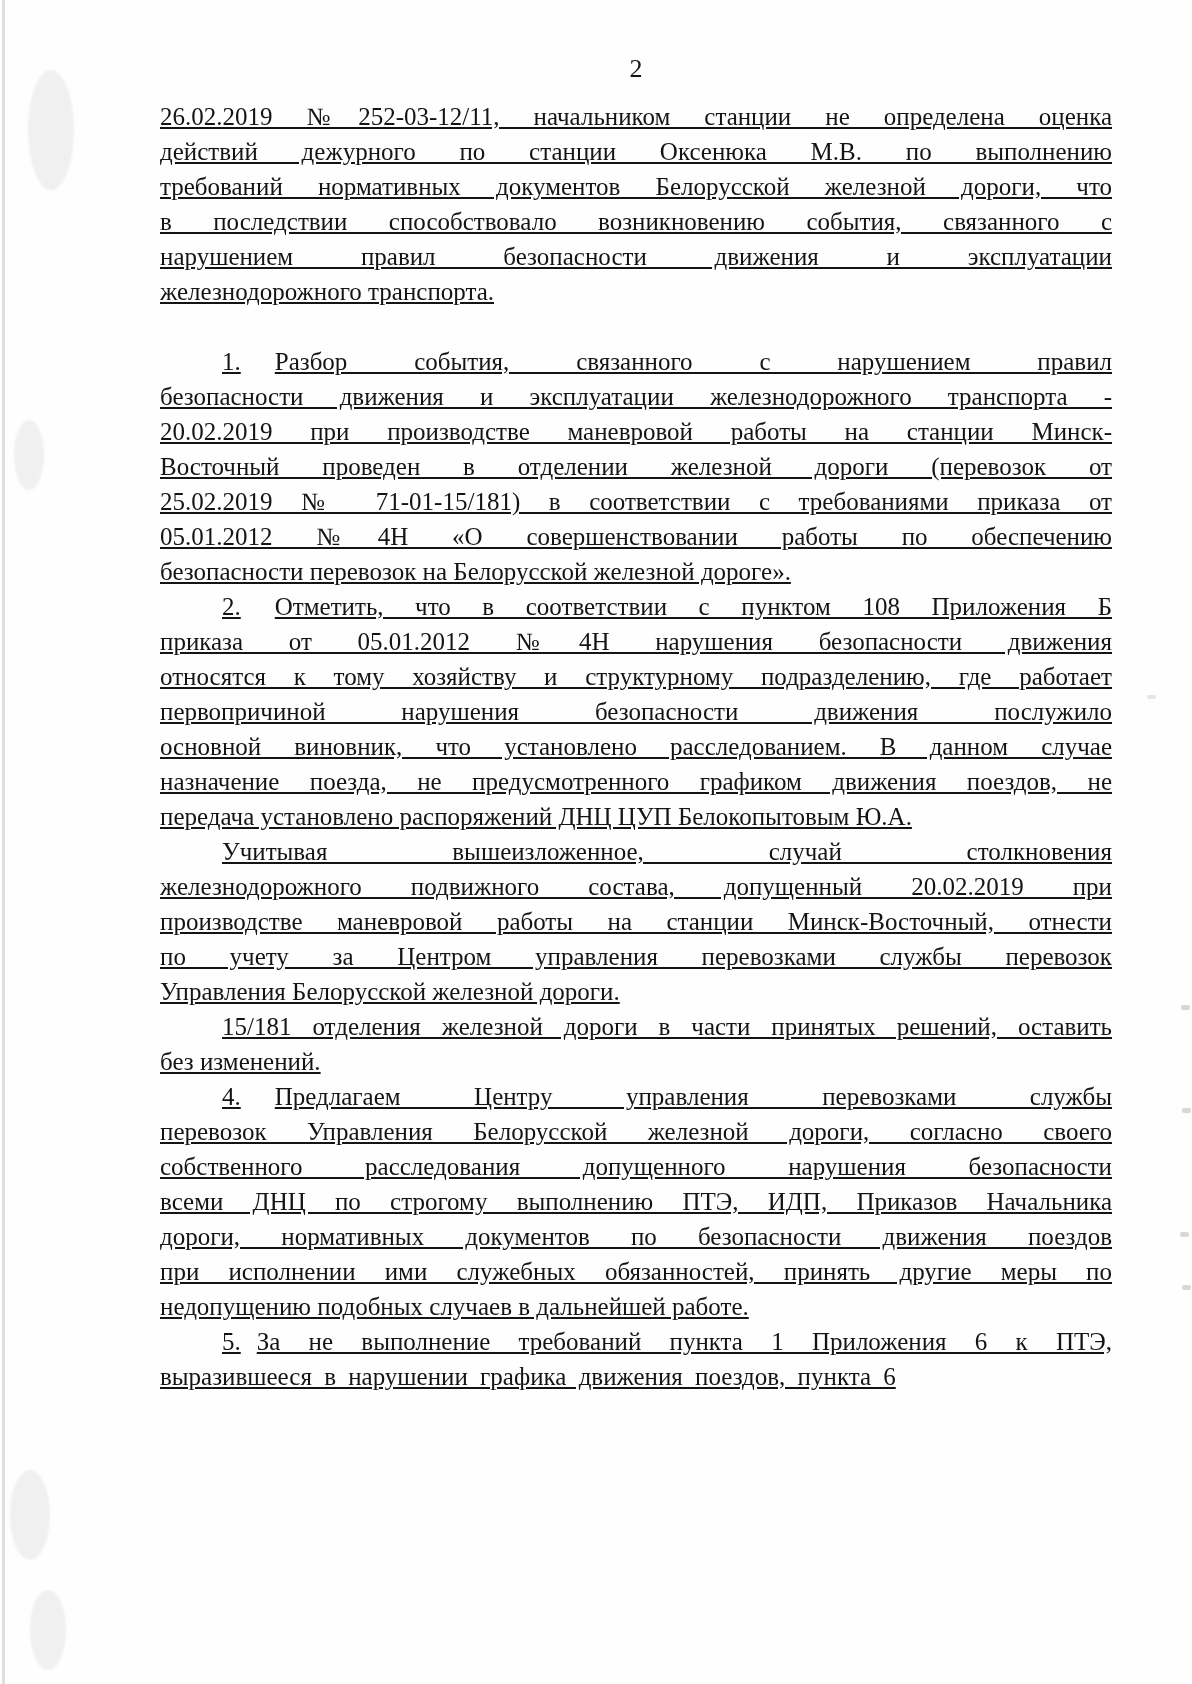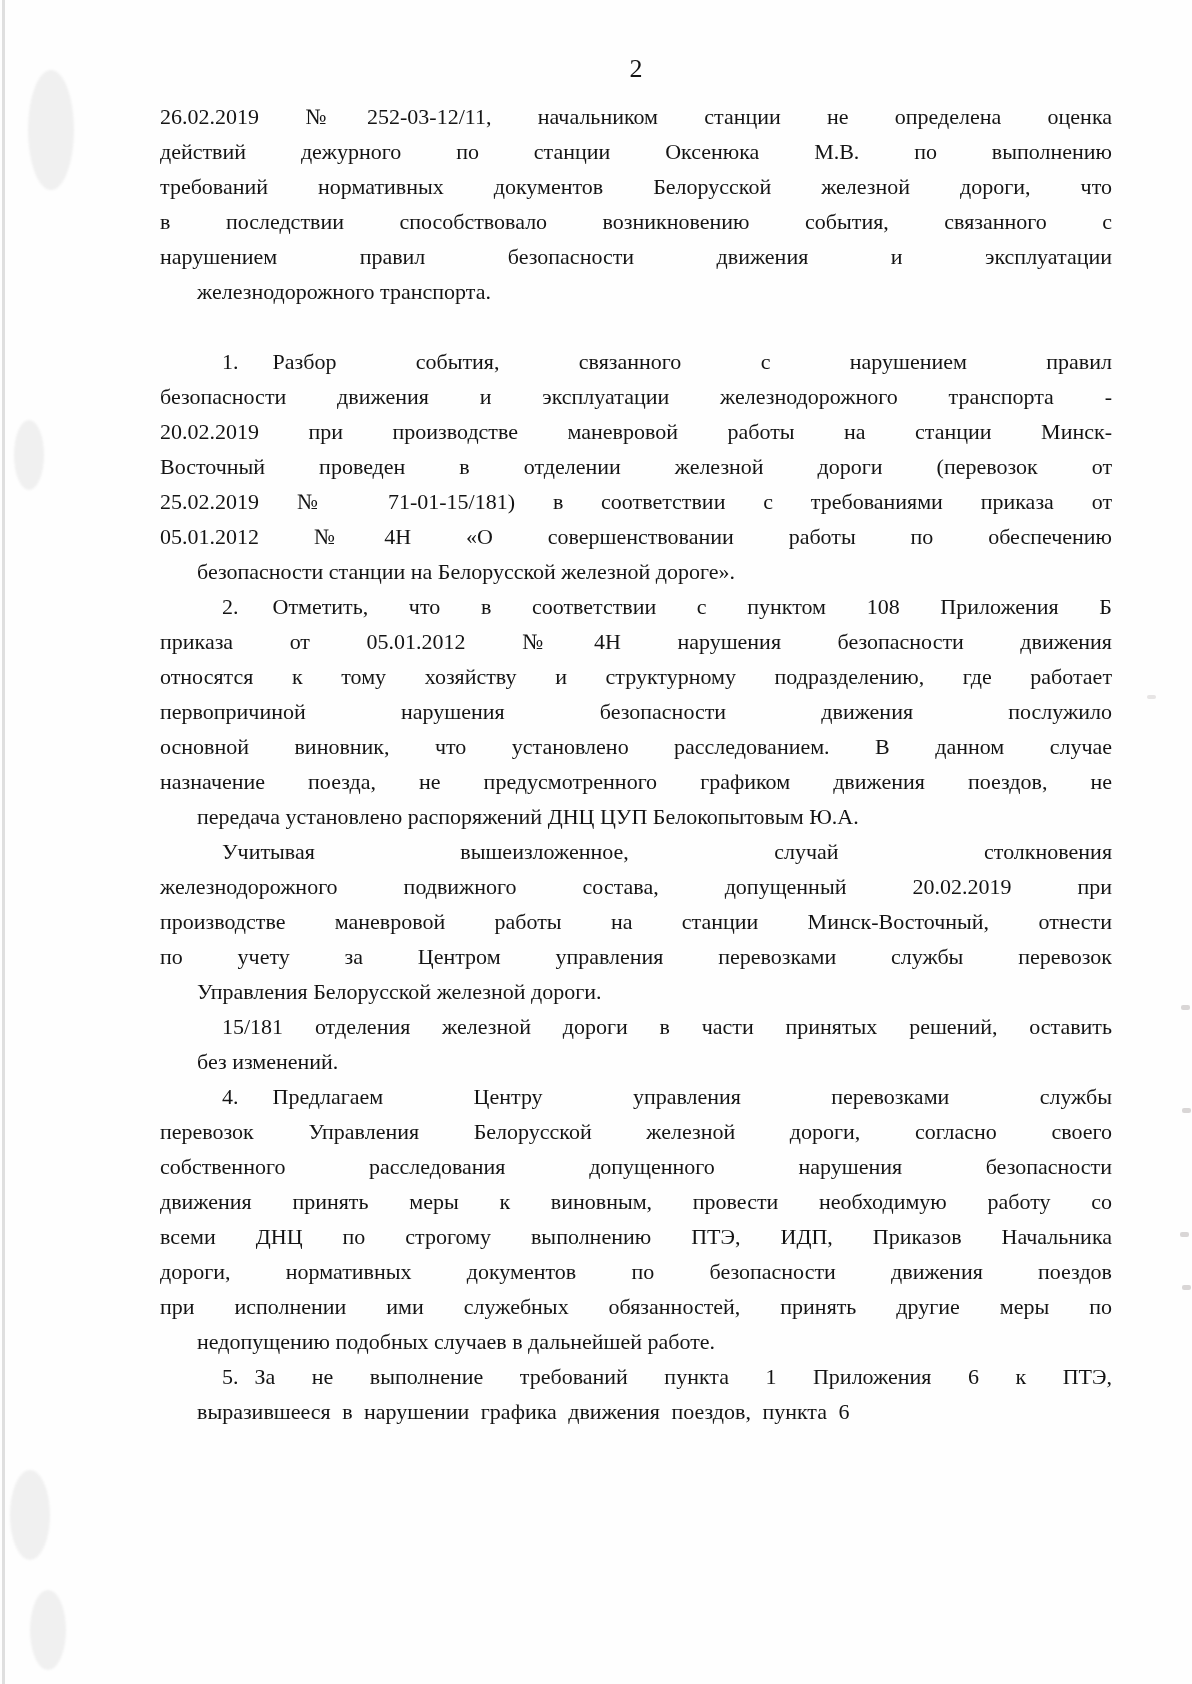--- a/index.html
+++ b/index.html
@@ -59,27 +59,28 @@
   }
   .page-number {
     text-align: center;
     font-size: 26px;
     line-height: 30px;
     margin-bottom: 15px;
   }
   .paragraph { margin: 0; }
   .paragraph.gap { margin-top: 35px; }
   .line {
-    font-size: 22px;
+    font-size: 25px;
     line-height: 35px;
     text-align: justify;
     text-align-last: justify;
     white-space: normal;
+    text-decoration: underline;
   }
-  .line.last { text-align-last: left; margin-left: 37px; }
+  .line.last { text-align-last: left; }
   .paragraph.indent .line:first-child { text-indent: 62px; }
   .num { padding-right: 34px; }
   .num.narrow { padding-right: 16px; }
 </style>
 </head>
 <body>
 
 <div class="sheet">
   <div class="edge-line"></div>
   <div class="smudge s1"></div>
@@ -103,21 +104,21 @@
           <div class="line">нарушением правил безопасности движения и эксплуатации</div>
           <div class="line last">железнодорожного транспорта.</div>
         </div>
         <div class="paragraph indent gap">
           <div class="line"><span class="num">1.</span>Разбор события, связанного с нарушением правил</div>
           <div class="line">безопасности движения и эксплуатации железнодорожного транспорта -</div>
           <div class="line">20.02.2019 при производстве маневровой работы на станции Минск-</div>
           <div class="line">Восточный проведен в отделении железной дороги (перевозок от</div>
           <div class="line">25.02.2019 № 71-01-15/181) в соответствии с требованиями приказа от</div>
           <div class="line">05.01.2012 №4Н «О совершенствовании работы по обеспечению</div>
-          <div class="line last">безопасности станции на Белорусской железной дороге».</div>
+          <div class="line last">безопасности перевозок на Белорусской железной дороге».</div>
         </div>
         <div class="paragraph indent">
           <div class="line"><span class="num">2.</span>Отметить, что в соответствии с пунктом 108 Приложения Б</div>
           <div class="line">приказа от 05.01.2012 №4Н нарушения безопасности движения</div>
           <div class="line">относятся к тому хозяйству и структурному подразделению, где работает</div>
           <div class="line">первопричиной нарушения безопасности движения послужило</div>
           <div class="line">основной виновник, что установлено расследованием. В данном случае</div>
           <div class="line">назначение поезда, не предусмотренного графиком движения поездов, не</div>
           <div class="line last">передача установлено распоряжений ДНЦ ЦУП Белокопытовым Ю.А.</div>
         </div>
@@ -129,21 +130,20 @@
           <div class="line last">Управления Белорусской железной дороги.</div>
         </div>
         <div class="paragraph indent">
           <div class="line">15/181 отделения железной дороги в части принятых решений, оставить</div>
           <div class="line last">без изменений.</div>
         </div>
         <div class="paragraph indent">
           <div class="line"><span class="num">4.</span>Предлагаем Центру управления перевозками службы</div>
           <div class="line">перевозок Управления Белорусской железной дороги, согласно своего</div>
           <div class="line">собственного расследования допущенного нарушения безопасности</div>
-          <div class="line">движения принять меры к виновным, провести необходимую работу со</div>
           <div class="line">всеми ДНЦ по строгому выполнению ПТЭ, ИДП, Приказов Начальника</div>
           <div class="line">дороги, нормативных документов по безопасности движения поездов</div>
           <div class="line">при исполнении ими служебных обязанностей, принять другие меры по</div>
           <div class="line last">недопущению подобных случаев в дальнейшей работе.</div>
         </div>
         <div class="paragraph indent">
           <div class="line"><span class="num narrow">5.</span>За не выполнение требований пункта 1 Приложения 6 к ПТЭ,</div>
           <div class="line last" style="word-spacing: 6px;">выразившееся в нарушении графика движения поездов, пункта 6</div>
         </div>
       </div>

